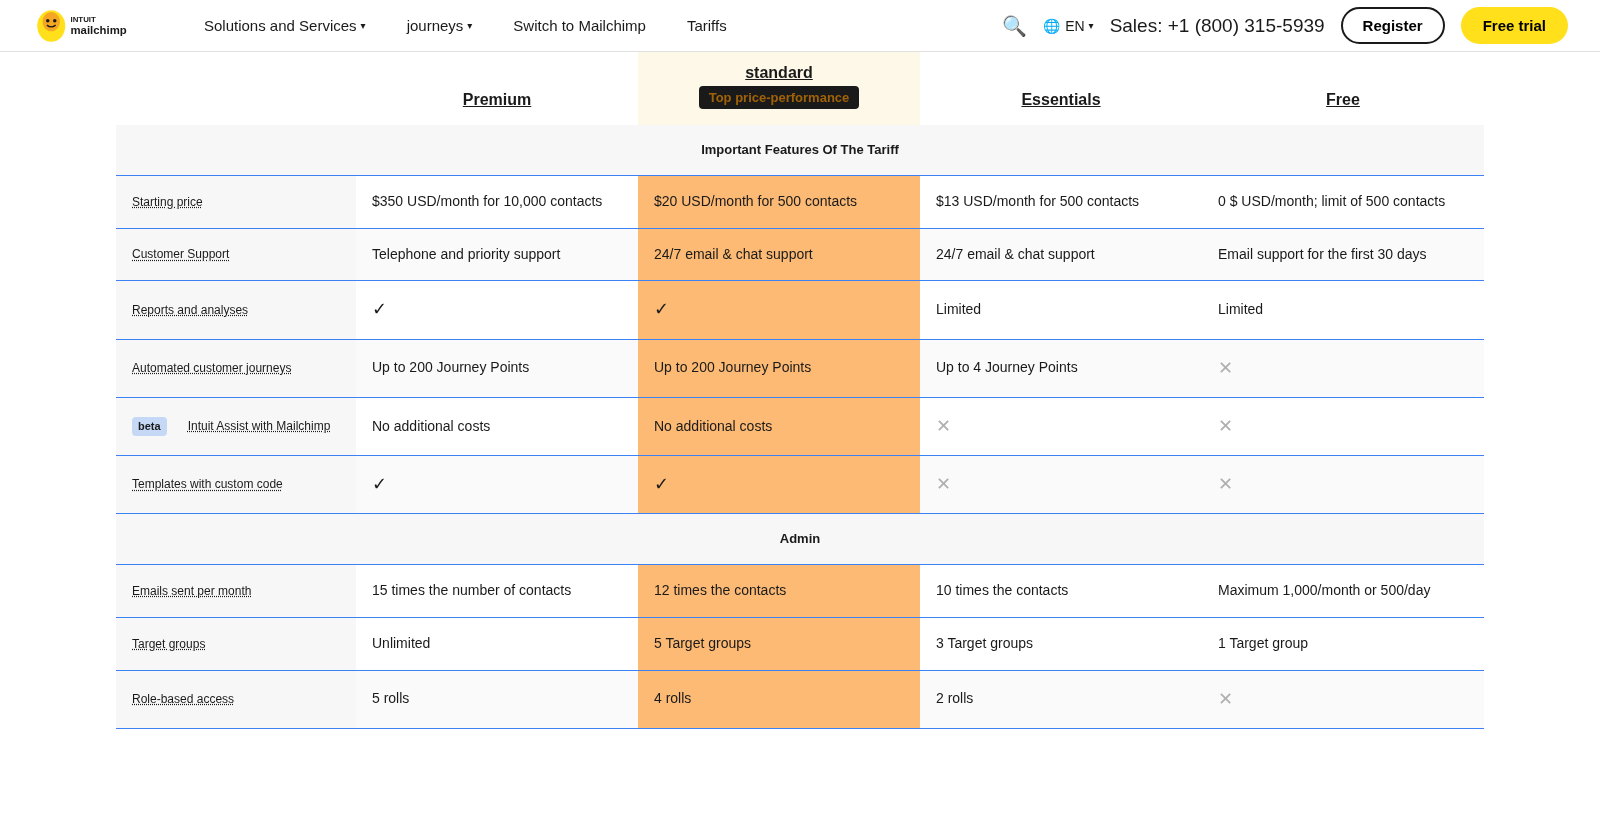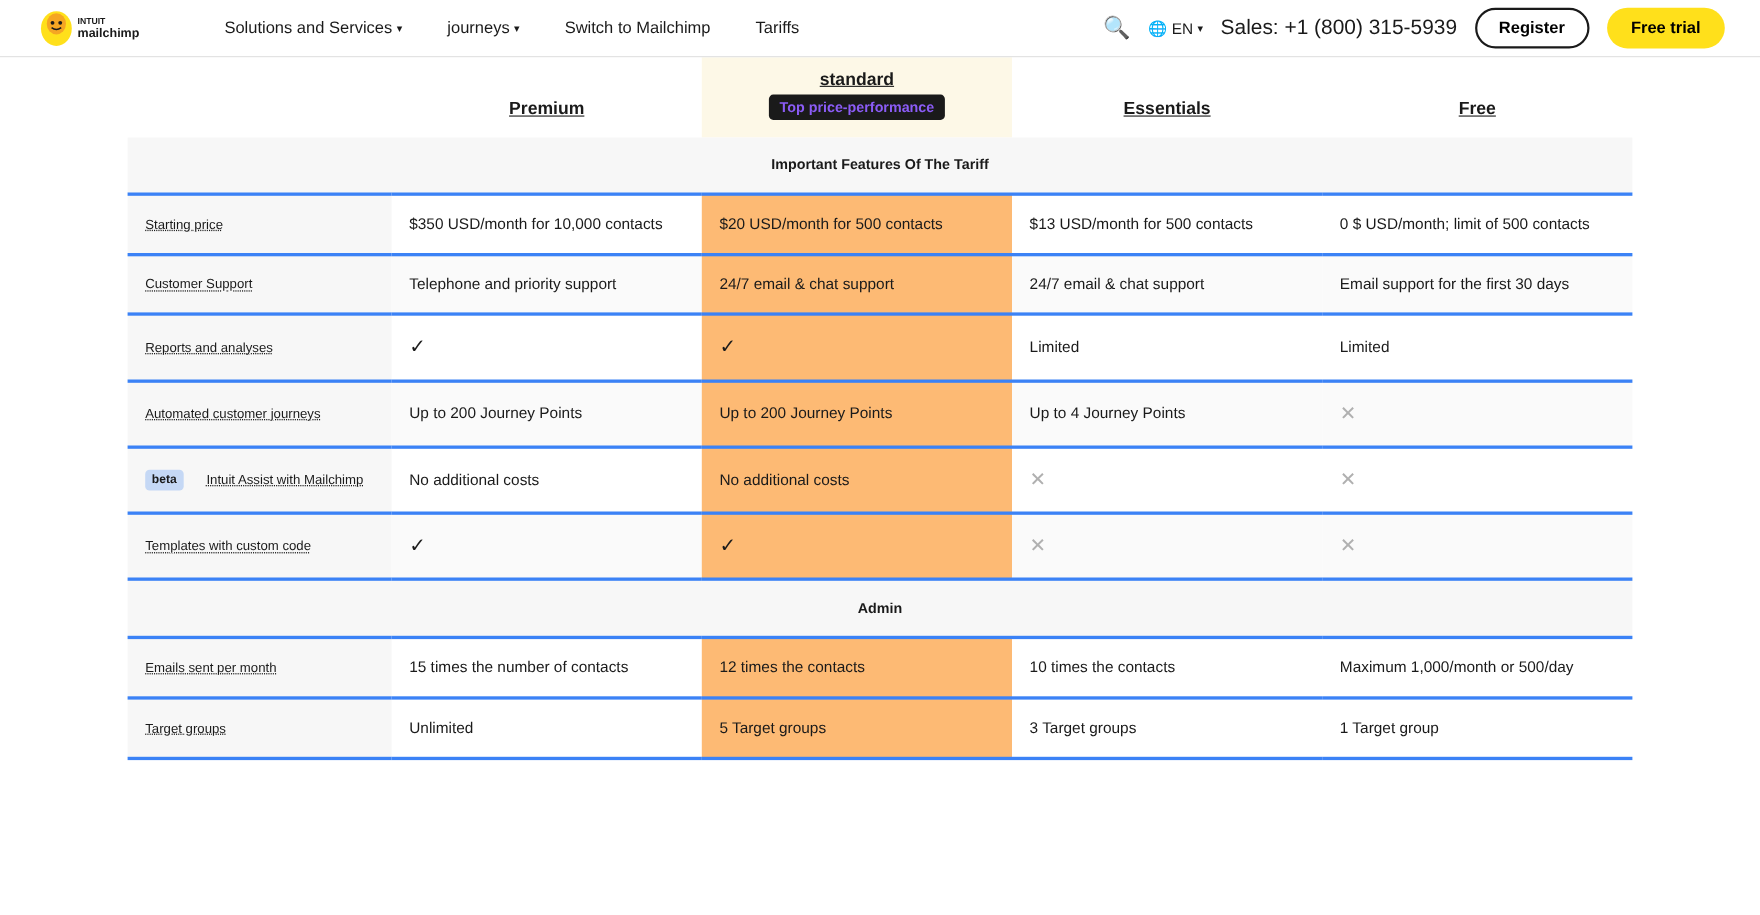--- a/index.html
+++ b/index.html
@@ -33,32 +33,32 @@
 
     
     .pricing-wrapper { max-width: 1400px; margin: 0 auto; padding: 0 16px; }
     .pricing-table { width: 100%; border-collapse: collapse; table-layout: fixed; }
 
     
     .pricing-table .header-row th { padding: 12px 16px 16px; vertical-align: bottom; }
     .pricing-table .header-row th:first-child { width: 240px; }
     .plan-name { font-size: 16px; font-weight: 700; text-decoration: underline; cursor: pointer; }
     .standard-badge {
-      display: inline-block; background: #1a1a1a; color: #8b5cf6;
+      display: inline-block; background: #1a1a1a; color: #a16207;
       border-radius: 4px; padding: 4px 10px; font-size: 13px; font-weight: 600; margin-top: 4px;
     }
 
     
     .section-header td {
       background: #f0f0f0; font-weight: 700; font-size: 15px;
       text-align: center; padding: 10px 16px;
     }
 
     
-    .pricing-table tbody tr { border-bottom: 3px solid #3b82f6; }
+    .pricing-table tbody tr { border-bottom: 1px solid #3b82f6; }
     .pricing-table td { padding: 16px; vertical-align: middle; font-size: 14px; line-height: 1.4; }
     .pricing-table td:first-child {
       background: #f7f7f7; font-size: 13px; color: #1a1a1a;
     }
     .pricing-table td.standard-col { background: #fdba74; }
 
     
     .feature-label { text-decoration: underline; text-decoration-style: dotted; cursor: pointer; font-size: 12px; }
     .beta-wrap { display: flex; align-items: center; gap: 21px; }
     .beta-badge {
@@ -211,16 +211,23 @@
             <td><span>10 times the contacts</span></td>
             <td><span>Maximum 1,000/month or 500/day</span></td>
           </tr>
           <tr>
             <td><span class="feature-label">Target groups</span></td>
             <td><span>Unlimited</span></td>
             <td class="standard-col"><span>5 Target groups</span></td>
             <td><span>3 Target groups</span></td>
             <td><span>1 Target group</span></td>
           </tr>
+          <tr class="alt-row">
+            <td><span class="feature-label">Role-based access</span></td>
+            <td><span>5 rolls</span></td>
+            <td class="standard-col"><span>4 rolls</span></td>
+            <td><span>2 rolls</span></td>
+            <td><span class="cross-icon">✕</span></td>
+          </tr>
         </tbody>
     </table>
   </div>
 </div>
 
 </body></html>

